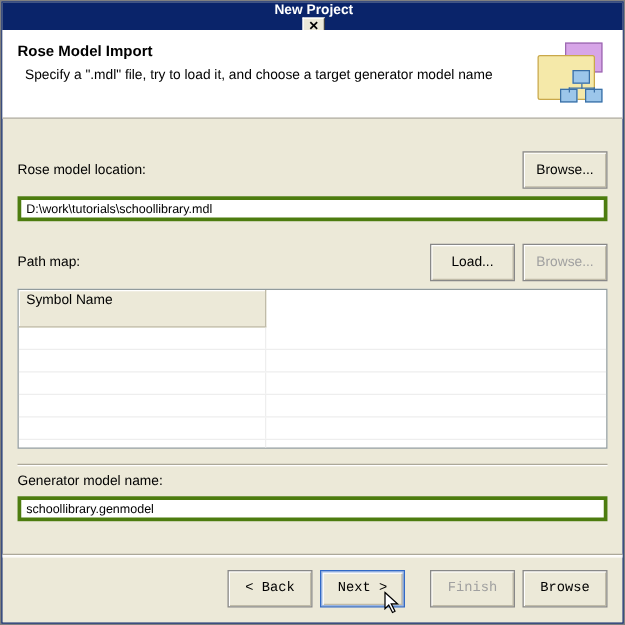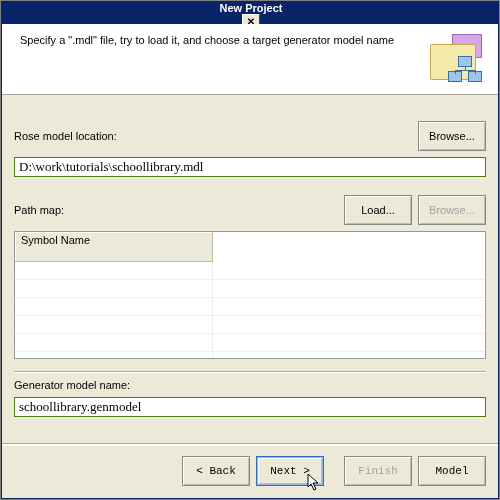--- a/index.html
+++ b/index.html
@@ -97,24 +97,24 @@
     padding: 2px 6px;
     height:30px;
     font-family:inherit; font-size:11px;
     box-shadow: inset 1px 1px 0 #fff, inset -1px -1px 0 #c0bba8;
     min-width:68px;
   }
   .btn:disabled { color:#a0a0a0; }
   .input {
     width:100%;
     height:20px;
-    border:1px solid #4d7c0f;
+    border:3px solid #4d7c0f;
     background:white;
     padding: 2px 4px;
-    font-family:Liberation Serif, serif; font-size:13px;
+    font-family:Liberation Sans, sans-serif; font-size:10px;
   }
   .table-wrap {
     border:1px solid #919b9c;
     background:white;
     height:128px;
     overflow:hidden;
   }
   .table-head { display:flex; height:30px; }
   .th {
     background:#ece9d8;
@@ -166,20 +166,21 @@
 
 <div class="window">
   <div class="titlebar">
     <div class="title-icon"></div>
     <div class="title-text">New Project</div>
     <div class="close-btn">✕</div>
   </div>
 
   <div class="header-panel">
     <div class="header-left">
+      <div class="header-title">Rose Model Import</div>
       <div class="header-sub">Specify a ".mdl" file, try to load it, and choose a target generator model name</div>
     </div>
     <div class="header-icon">
       <div class="folder-back"></div>
       <div class="folder-front"></div>
       <div class="folder-boxes">
         <div class="fb fb1"></div>
         <div class="fb fb2"></div>
         <div class="fb fb3"></div>
         <div class="fb-line fbl1"></div>
@@ -248,19 +249,19 @@
     <input class="input" type="text" value="schoollibrary.genmodel" style="">
 
   </div>
 
   <div class="footer-sep"></div>
   <div class="footer">
     <button class="btn">&lt; Back</button>
     <button class="btn btn-default">Next &gt;</button>
     <div style="width:8px"></div>
     <button class="btn" disabled="">Finish</button>
-    <button class="btn">Model</button>
+    <button class="btn">Browse</button>
   </div>
 </div>
 
 <svg class="cursor" viewBox="0 0 14 20">
   <path d="M1 1 L1 14 L4 11 L7 17 L9 16 L6 10 L11 10 Z" fill="white" stroke="black" stroke-width="1"></path>
 </svg>
 
 </body></html>

